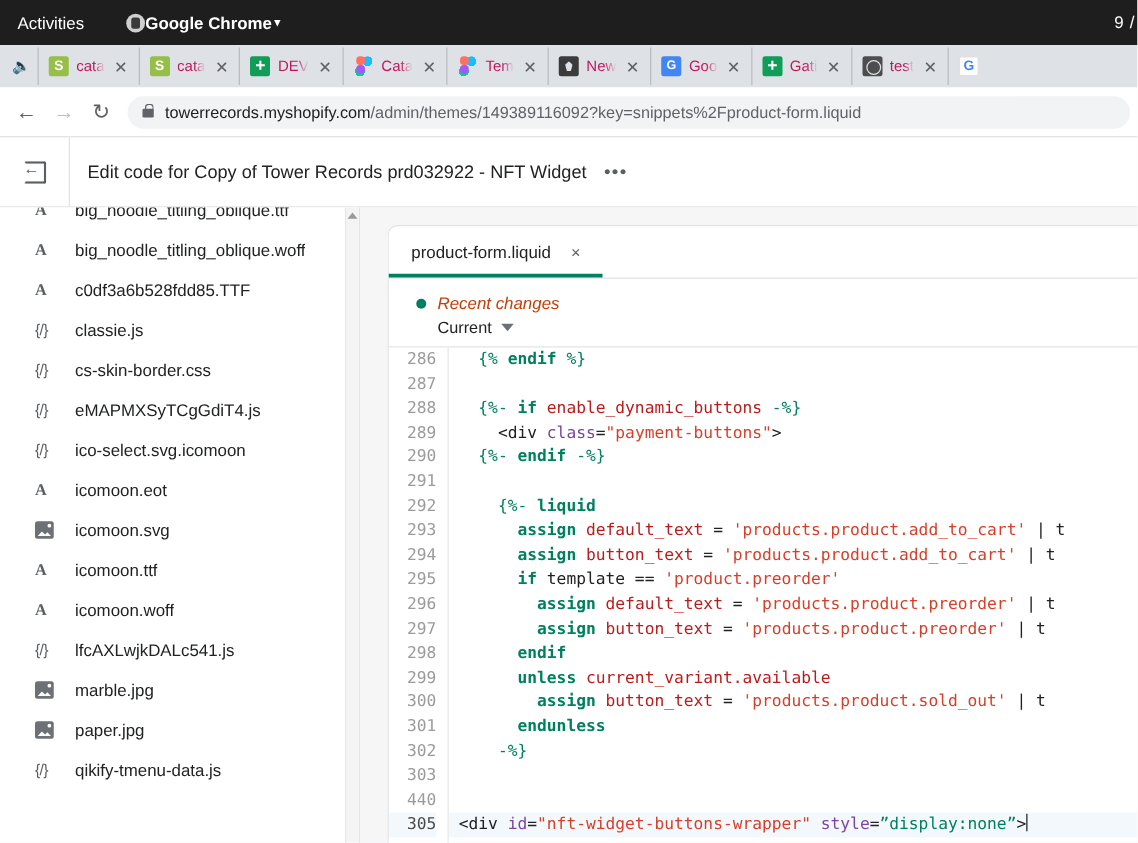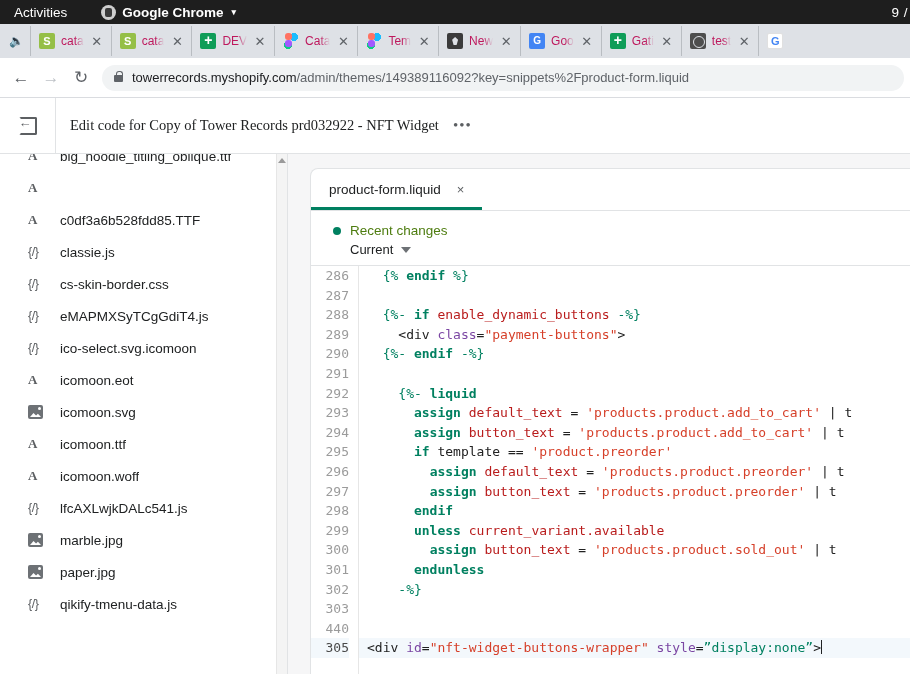--- a/index.html
+++ b/index.html
@@ -5,27 +5,27 @@
   * { box-sizing: border-box; margin: 0; padding: 0; }
   html, body {
     width: 910px; height: 674px;
     overflow: hidden;
     background: #ffffff;
     font-family: "Liberation Sans", sans-serif;
   }
 
   
   .gnome-bar {
-    height: 24px; background: #1e1e1e; color: #ffffff;
+    height: 36px; background: #1e1e1e; color: #ffffff;
     display: flex; align-items: center; position: relative;
     font-size: 13.5px;
   }
   .gnome-activities { padding: 0 14px; color: #ffffff; }
   .gnome-app {
-    display: flex; align-items: center; gap: 6px;
+    display: flex; align-items: center; gap: 0;
     margin-left: 20px; font-weight: bold; font-size: 13.5px;
   }
   .chrome-dot {
     width: 15px; height: 15px; border-radius: 50%;
     background: #cfcfcf; position: relative; display: inline-block;
   }
   .chrome-dot::after {
     content: ""; position: absolute; left: 4px; top: 3px;
     width: 7px; height: 9px; border-radius: 2px; background: #3a3a3a;
   }
@@ -143,21 +143,20 @@
     width: 5px; height: 5px; border: 1.4px solid #5f6368;
     border-bottom: none; border-radius: 3px 3px 0 0;
   }
   .url-host { color: #202124; }
   .url-path { color: #5f6368; }
 
   
   .page-header {
     height: 56px; background: #ffffff; display: flex; align-items: center;
     border-bottom: 1px solid #e1e3e5;
-    font-family: Liberation Serif, serif;
   }
   .header-exit {
     width: 56px; display: flex; align-items: center; justify-content: center;
     border-right: 1px solid #e1e3e5; height: 100%; flex: none;
   }
   .exit-glyph {
     width: 18px; height: 18px; border: 2px solid #5c5f62;
     border-radius: 2px; position: relative;
     border-left-color: transparent;
   }
@@ -248,21 +247,21 @@
     display: flex; flex-direction: column; overflow: hidden;
   }
   .recent-changes {
     padding: 12px 0 8px 22px; flex: none;
   }
   .rc-row { display: flex; align-items: center; font-size: 13.5px; }
   .rc-dot {
     width: 8px; height: 8px; border-radius: 50%; background: #008060;
     margin-right: 9px; flex: none;
   }
-  .rc-label { color: #4d7c0f; }
+  .rc-label { color: #c2410c; font-style: italic; }
   .rc-current {
     margin-left: 17px; margin-top: 4px; font-size: 13px; color: #202223;
     display: flex; align-items: center;
   }
   .rc-caret {
     margin-left: 8px; width: 0; height: 0;
     border-left: 5px solid transparent; border-right: 5px solid transparent;
     border-top: 6px solid #6d7175;
   }
 
@@ -381,20 +380,21 @@
 <div class="body-wrap">
 
   <div class="sidebar">
     <div class="file-list" id="file-list" style="margin-top: -14px;">
         <div class="file-item">
           <span class="ficon">A</span>
           <span class="fname">big_noodle_titling_oblique.ttf</span>
         </div>
         <div class="file-item">
           <span class="ficon">A</span>
+          <span class="fname">big_noodle_titling_oblique.woff</span>
         </div>
         <div class="file-item">
           <span class="ficon">A</span>
           <span class="fname">c0df3a6b528fdd85.TTF</span>
         </div>
         <div class="file-item">
           <span class="ficon code">{/}</span>
           <span class="fname">classie.js</span>
         </div>
         <div class="file-item">

